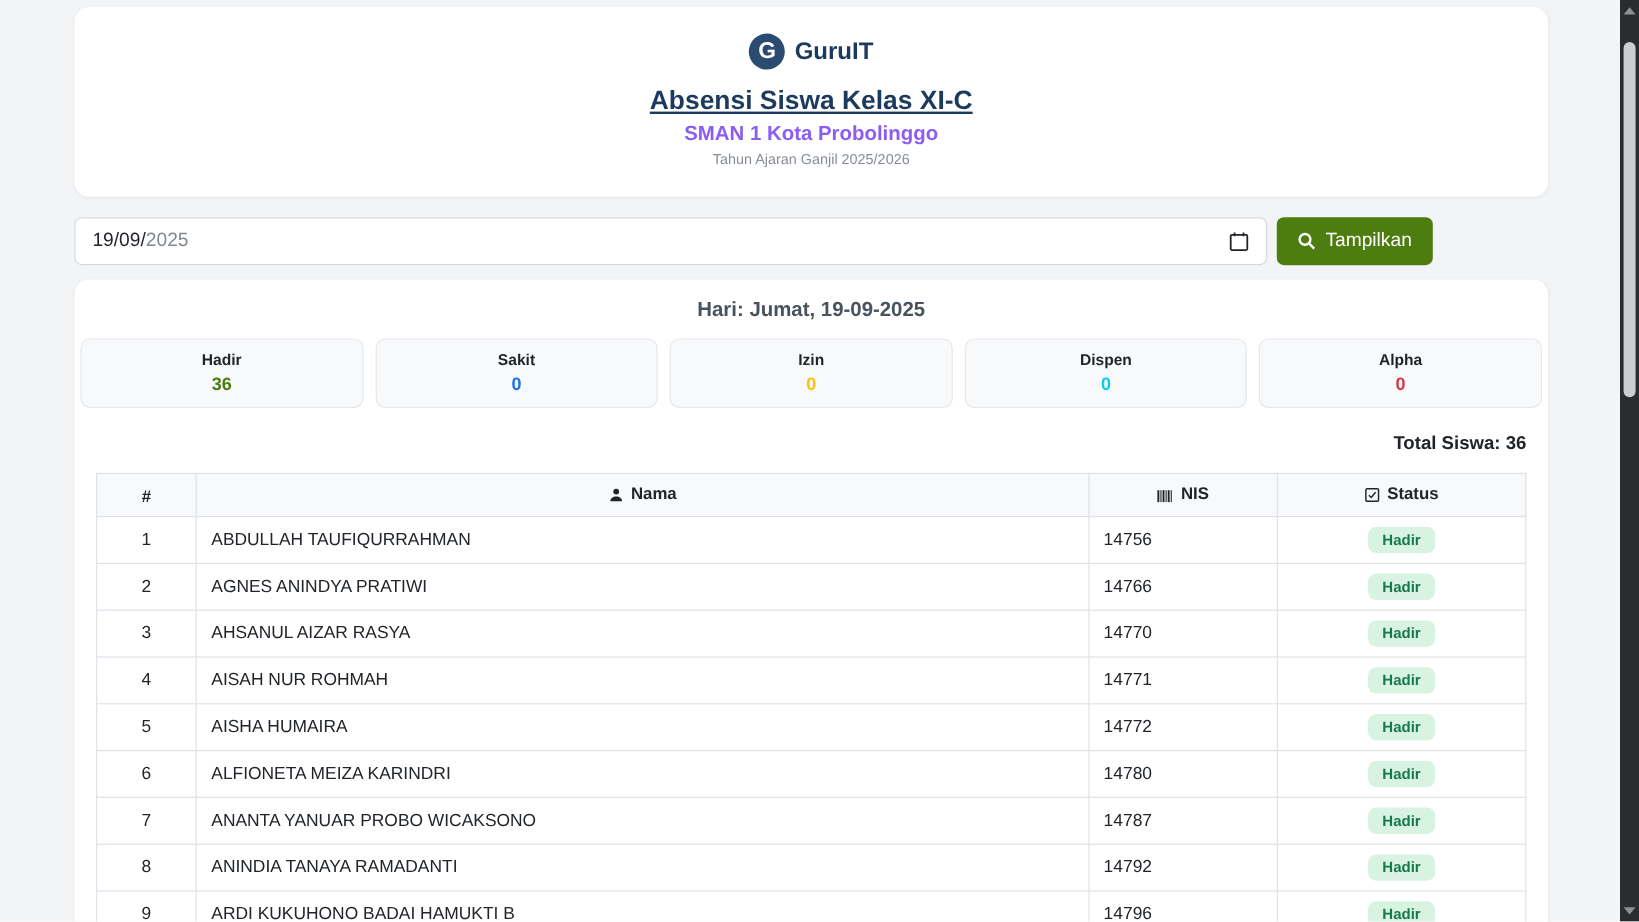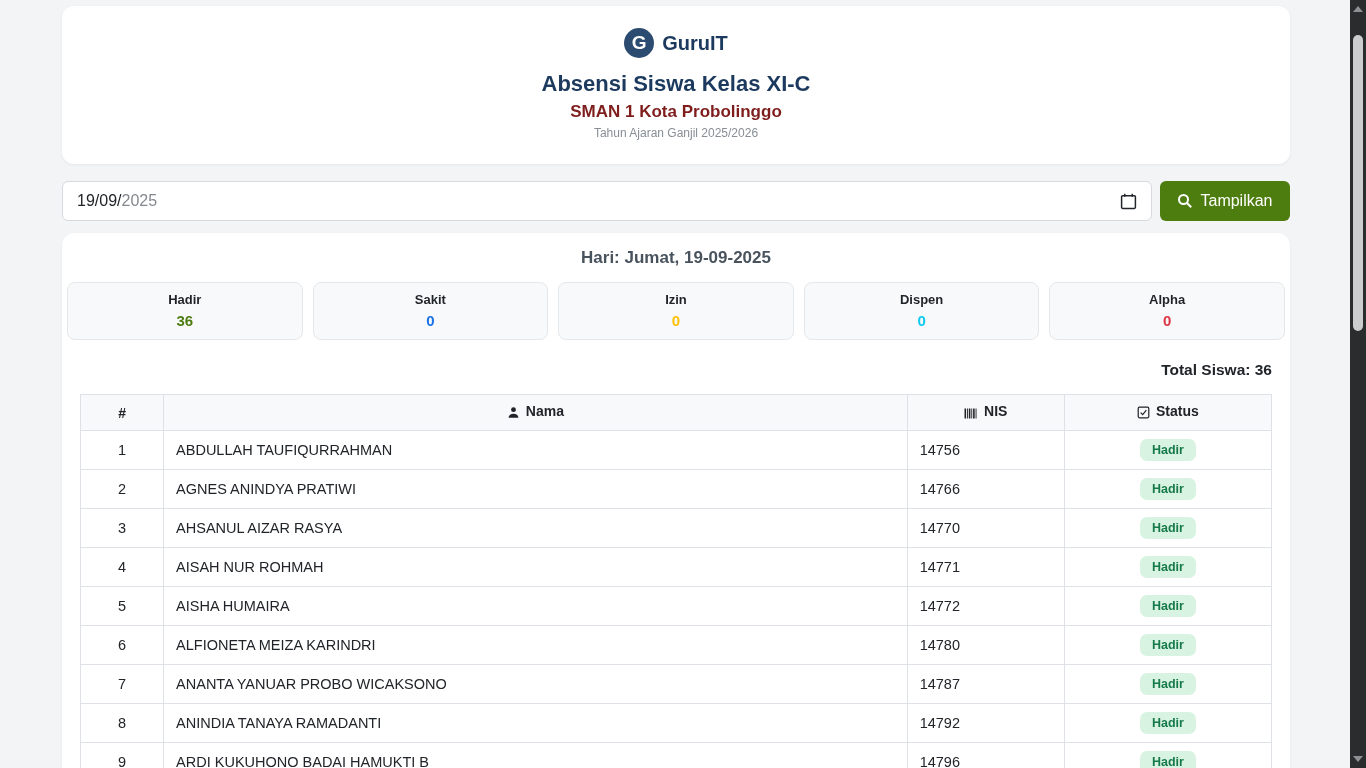--- a/index.html
+++ b/index.html
@@ -24,26 +24,26 @@
     height:158px; text-align:center; padding-top:22px;
   }
   .logo-row { display:inline-flex; align-items:center; gap:8px; }
   .logo-circle {
     width:30px; height:30px; border-radius:50%;
     background:#2c4b70; color:#ffffff;
     font-size:19px; font-weight:bold;
     display:flex; align-items:center; justify-content:center;
   }
   .logo-text { font-size:20px; font-weight:bold; color:#1c3a5e; }
-  .page-title { margin-top:13px; font-size:22px; font-weight:bold; color:#1c3a5e; }
-  .school-name { margin-top:5px; font-size:17px; font-weight:bold; color:#7f1d1d; }
+  .page-title { margin-top:13px; font-size:22px; font-weight:bold; color:#1c3a5e;text-decoration:underline; }
+  .school-name { margin-top:5px; font-size:17px; font-weight:bold; color:#8b5cf6; }
   .academic-year { margin-top:4px; font-size:12px; color:#878e96; }
 
   
-  .filter-row { width:1228px; margin:17px 0 0 62px; display:flex; }
+  .filter-row { width:1132px; margin:17px 0 0 62px; display:flex; }
   .date-input {
     flex:1; height:40px; background:#ffffff;
     border:1px solid #d6dade; border-radius:6px;
     display:flex; align-items:center; padding:0 14px;
     font-size:16px; cursor:text;
   }
   .date-dm { color:#212529; }
   .date-yr { color:#83898f; }
   .date-spacer { flex:1; }
   .calendar-icon { width:17px; height:17px; cursor:pointer; }

